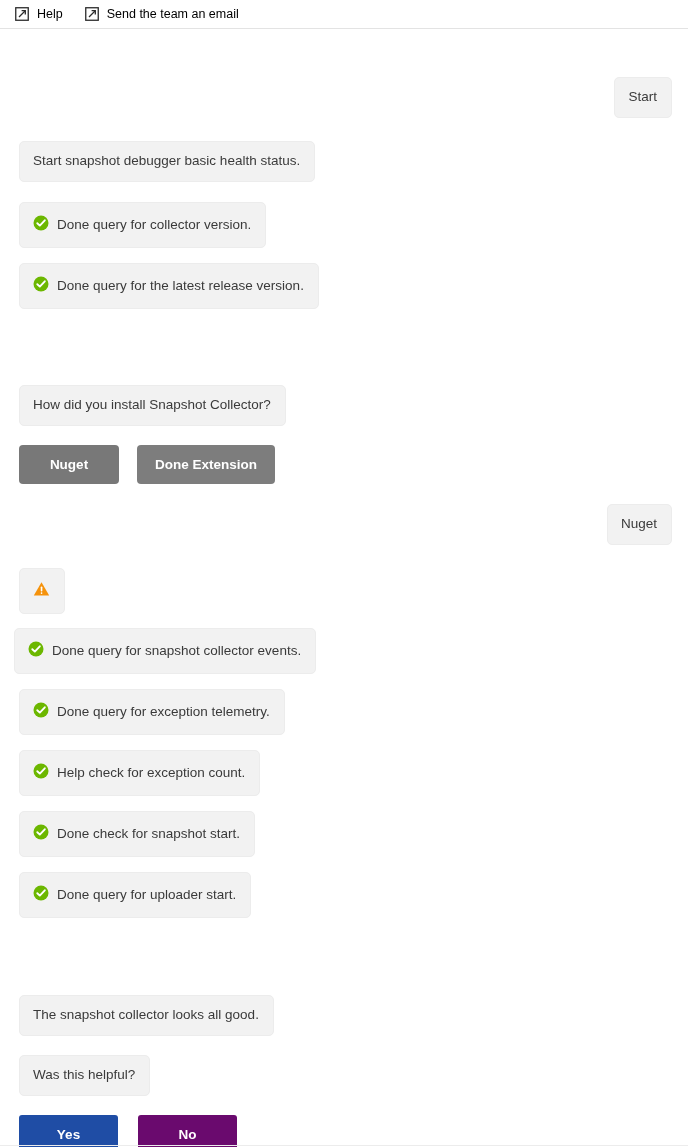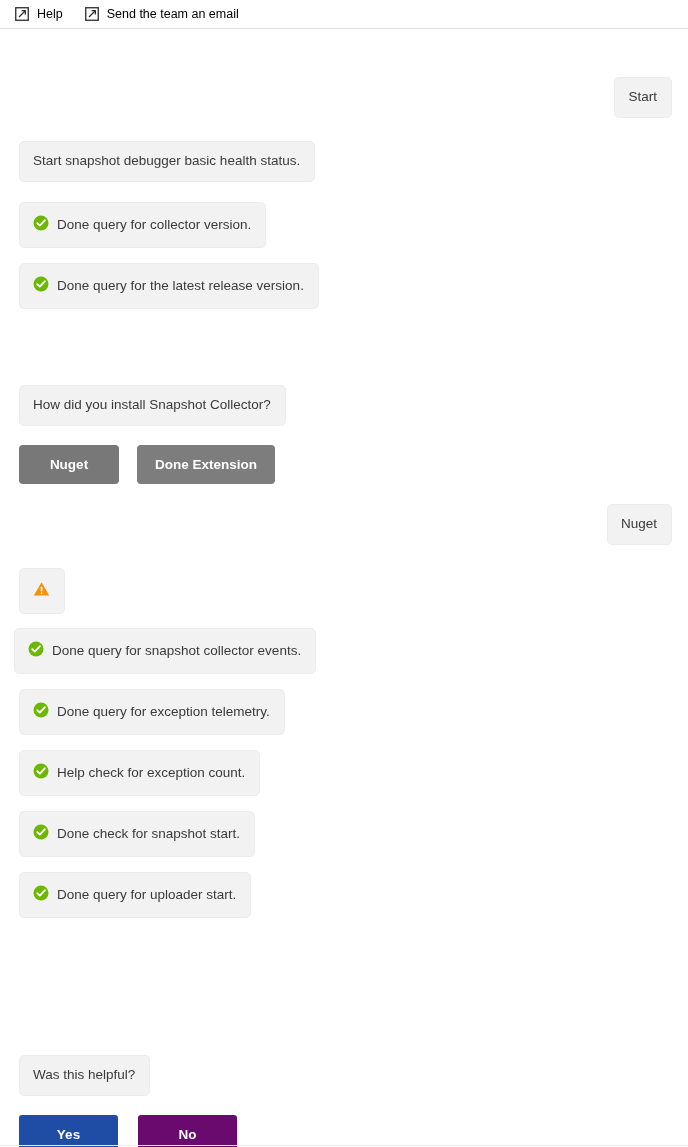--- a/index.html
+++ b/index.html
@@ -232,20 +232,25 @@
     </div>
     <div class="row left" style="position: absolute; left: 19px; right: auto; top: 843px;">
       <div class="bubble">
         <span class="icon-ok"><svg width="16" height="16" viewBox="0 0 16 16" aria-hidden="true">
             <circle cx="8" cy="8" r="7.5" fill="#6cb700"></circle>
             <path d="M4.3 8.2 L6.8 10.6 L11.8 5.3" fill="none" stroke="#ffffff" stroke-width="1.9" stroke-linecap="round" stroke-linejoin="round"></path>
           </svg></span>
         <span class="txt">Done query for uploader start.</span>
       </div>
     </div>
+    <div class="row left" style="position: absolute; left: 19px; right: auto; top: 966px;">
+      <div class="bubble">
+        <span class="txt">The snapshot collector looks all good.</span>
+      </div>
+    </div>
     <div class="row left" style="position: absolute; left: 19px; right: auto; top: 1026px;">
       <div class="bubble">
         <span class="txt">Was this helpful?</span>
       </div>
     </div>
     <div class="row left" style="position: absolute; left: 19px; right: auto; top: 1086px;">
       <div class="yesno">
         <button class="yn-btn yes">Yes</button>
         <button class="yn-btn no">No</button>
       </div>

